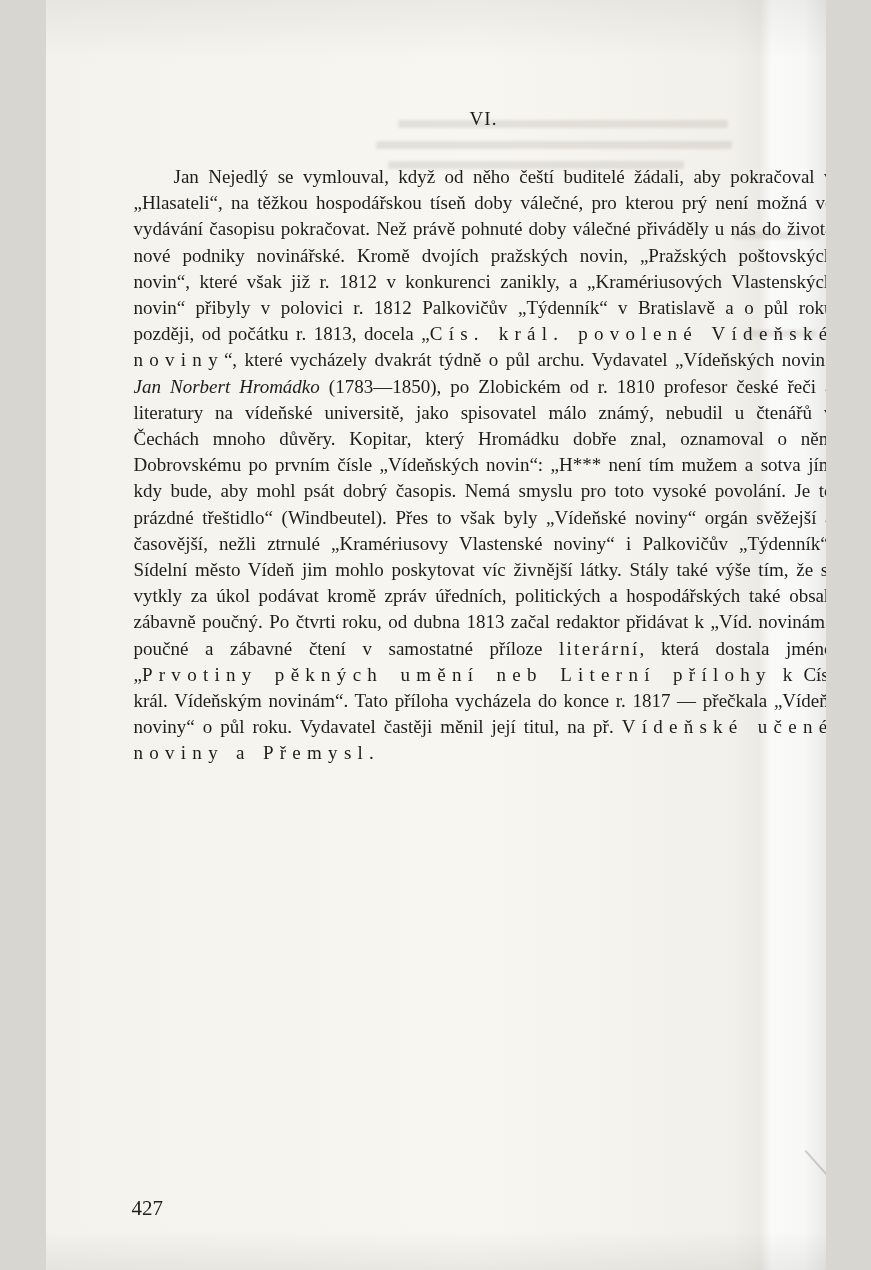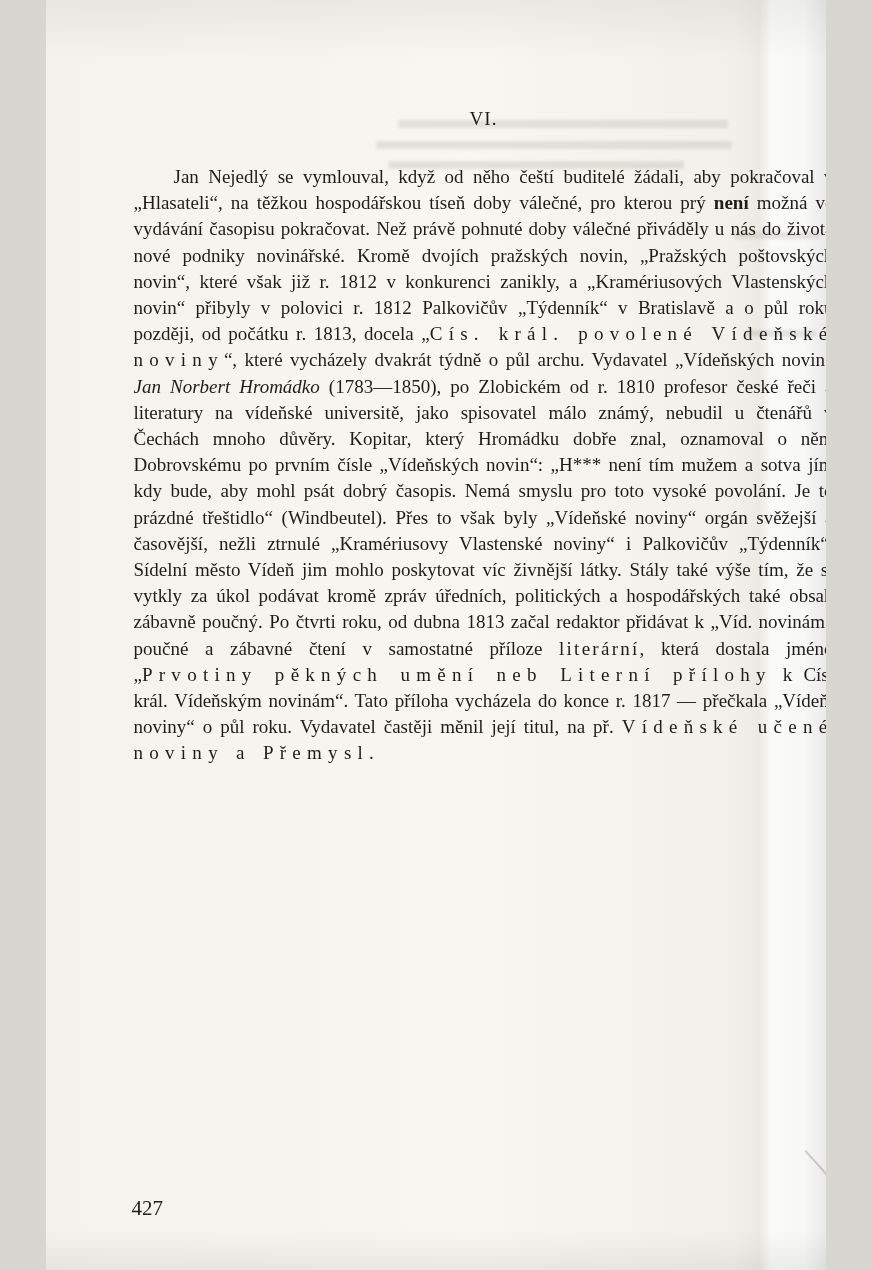--- a/index.html
+++ b/index.html
@@ -53,21 +53,21 @@
 
   .chapter-number { text-align:center; font-size:19px; letter-spacing:0.06em; }
 
   .summary { margin-top:34px; font-style: italic; font-size:17.5px; line-height:27px; }
   .summary p { margin:0; text-align: justify; text-align-last: center; }
 
   .body-text { margin-top:28px; }
   .body-text p { margin:0; font-size:19px; line-height:26.2px; text-align: justify;
                  text-indent:40px; word-spacing:0.06em; }
 
-  .bold { font-weight: bold; }
+  .bold { font-weight: normal; }
   .ital { font-style: italic; margin-top: 40px; }
   .sp   { letter-spacing: 0.33em; }
   .sp-light { letter-spacing: 0.12em; }
 
   .page-number { position:absolute; left:86px; top:1196px; font-size:21px; color:#21201e; }
 </style>
 </head>
 <body>
 
 <div class="scan">

